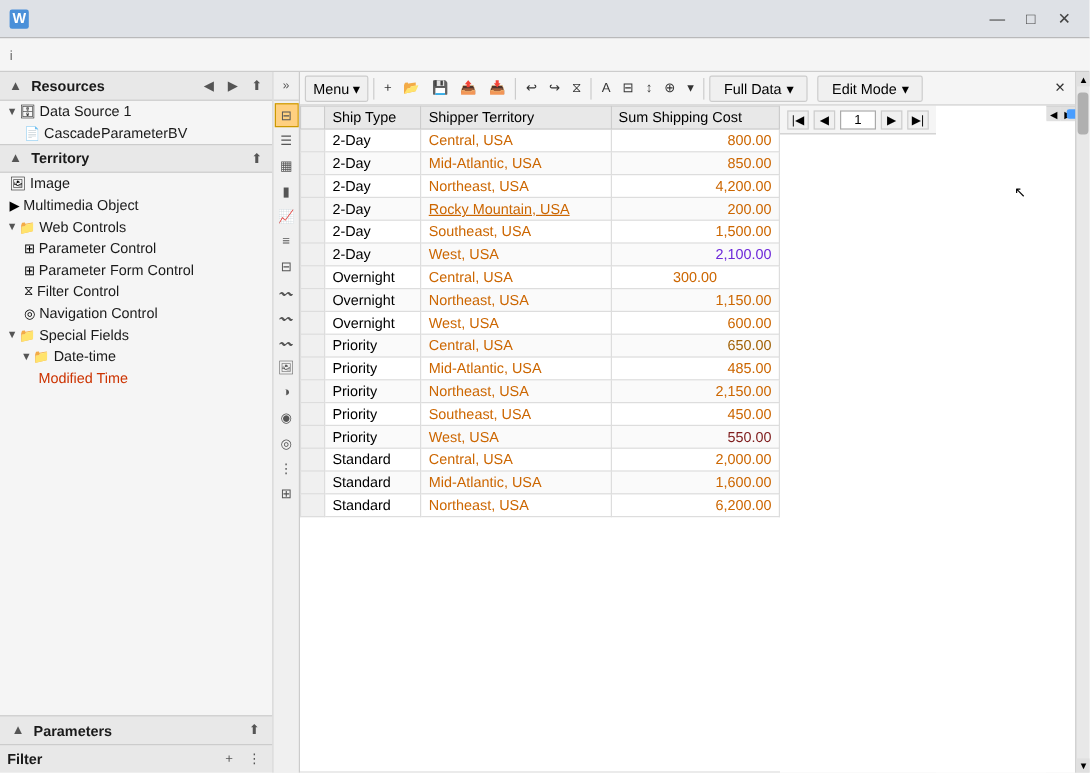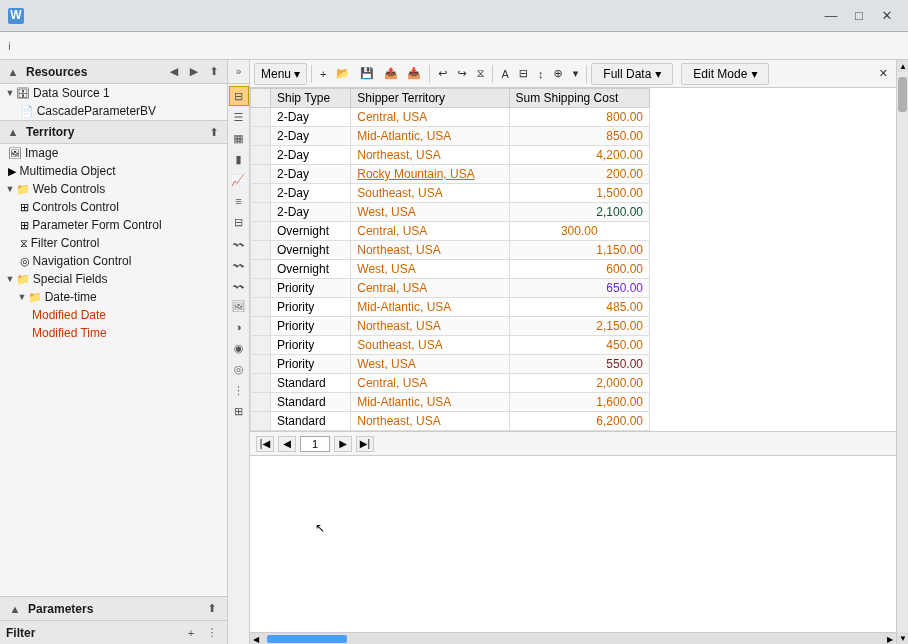--- a/index.html
+++ b/index.html
@@ -72,21 +72,21 @@
     .toolbar-btn {
       height: 22px; border: none; background: transparent; cursor: pointer;
       padding: 0 4px; display: flex; align-items: center; font-size: 11px; color: #333;
       border-radius: 2px;
     }
     .toolbar-sep { width: 1px; height: 18px; background: #ccc; margin: 0 2px; }
     .menu-btn { border: 1px solid #ccc; background: #f0f0f0; padding: 2px 6px; cursor: pointer; font-size: 12px; height: 22px; display: flex; align-items: center; gap: 3px; border-radius: 2px; }
     .mode-select { border: 1px solid #ccc; background: #f0f0f0; padding: 2px 11px; font-size: 11px; height: 22px; cursor: pointer; min-width: 80px; display: flex; align-items: center; gap: 4px; border-radius: 2px; }
 
     
-    .report-area { flex: 1; overflow: hidden; display: flex; flex-direction: column; }
+    .report-area { flex: 1; overflow: hidden; display: flex; flex-direction: row; }
     .report-table-container { overflow: auto; flex-shrink: 0; border-bottom: 1px solid #ccc; }
     table { border-collapse: collapse; min-width: 400px; }
     th { background: #e8e8e8; border: 1px solid #ccc; padding: 2px 6px; text-align: left; font-weight: normal; font-size: 12px; white-space: nowrap; }
     th.first-col { background: #f0f0f0; width: 20px; }
     td { border: 1px solid #ddd; padding: 2px 6px; font-size: 12px; white-space: nowrap; }
     tr:nth-child(even) td { background: #fafafa; }
 
     
     .pagination {
       display: flex; align-items: center; gap: 4px; padding: 3px 6px;
@@ -175,21 +175,21 @@
         <span class="tree-label">Multimedia Object</span>
       </div>
 
       <div class="tree-item" style="padding-left:4px;">
         <span class="tree-toggle">▼</span>
         <span class="tree-icon">📁</span>
         <span class="tree-label">Web Controls</span>
       </div>
       <div class="tree-item" style="padding-left:20px;">
         <span class="tree-icon">⊞</span>
-        <span class="tree-label">Controls Control</span>
+        <span class="tree-label">Parameter Control</span>
       </div>
       <div class="tree-item" style="padding-left:20px;">
         <span class="tree-icon">⊞</span>
         <span class="tree-label">Parameter Form Control</span>
       </div>
       <div class="tree-item" style="padding-left:20px;">
         <span class="tree-icon">⧖</span>
         <span class="tree-label">Filter Control</span>
       </div>
       <div class="tree-item" style="padding-left:20px;">
@@ -200,23 +200,20 @@
       <div class="tree-item" style="padding-left:4px;">
         <span class="tree-toggle">▼</span>
         <span class="tree-icon">📁</span>
         <span class="tree-label">Special Fields</span>
       </div>
 
       <div class="tree-item" style="padding-left:16px;">
         <span class="tree-toggle">▼</span>
         <span class="tree-icon">📁</span>
         <span class="tree-label">Date-time</span>
-      </div>
-      <div class="tree-item" style="padding-left:32px;">
-        <span class="tree-label" style="color:#cc3300;">Modified Date</span>
       </div>
       <div class="tree-item" style="padding-left:32px;">
         <span class="tree-label" style="color:#cc3300;">Modified Time</span>
       </div>
     </div>
 
     <div class="parameters-bar" style="margin-top: auto;">
       <div style="display:flex;align-items:center;gap:4px;">
         <button class="sec-btn">▲</button>
         <span class="section-title">Parameters</span>
@@ -335,21 +332,21 @@
               <tr>
                 <td style="background: rgb(240, 240, 240); color: rgb(136, 136, 136); text-align: center; font-size: 10px;"></td>
                 <td>2-Day</td>
                 <td style="color: rgb(204, 102, 0);">Southeast, USA</td>
                 <td style="color: rgb(204, 102, 0); text-align: right;">1,500.00</td>
               </tr>
               <tr>
                 <td style="background: rgb(240, 240, 240); color: rgb(136, 136, 136); text-align: center; font-size: 10px;"></td>
                 <td>2-Day</td>
                 <td style="color: rgb(204, 102, 0);">West, USA</td>
-                <td style="color: #14532d; text-align: right;">2,100.00</td>
+                <td style="color: #6d28d9; text-align: right;">2,100.00</td>
               </tr>
               <tr>
                 <td style="background: rgb(240, 240, 240); color: rgb(136, 136, 136); text-align: center; font-size: 10px;"></td>
                 <td>Overnight</td>
                 <td style="color: rgb(204, 102, 0);">Central, USA</td>
                 <td style="color: rgb(204, 102, 0); text-align: center;">300.00</td>
               </tr>
               <tr>
                 <td style="background: rgb(240, 240, 240); color: rgb(136, 136, 136); text-align: center; font-size: 10px;"></td>
                 <td>Overnight</td>
@@ -359,21 +356,21 @@
               <tr>
                 <td style="background: rgb(240, 240, 240); color: rgb(136, 136, 136); text-align: center; font-size: 10px;"></td>
                 <td>Overnight</td>
                 <td style="color: rgb(204, 102, 0);">West, USA</td>
                 <td style="color: rgb(204, 102, 0); text-align: right;">600.00</td>
               </tr>
               <tr>
                 <td style="background: rgb(240, 240, 240); color: rgb(136, 136, 136); text-align: center; font-size: 10px;"></td>
                 <td>Priority</td>
                 <td style="color: rgb(204, 102, 0);">Central, USA</td>
-                <td style="color: #6d28d9; text-align: right;">650.00</td>
+                <td style="color: #a16207; text-align: right;">650.00</td>
               </tr>
               <tr>
                 <td style="background: rgb(240, 240, 240); color: rgb(136, 136, 136); text-align: center; font-size: 10px;"></td>
                 <td>Priority</td>
                 <td style="color: rgb(204, 102, 0);">Mid-Atlantic, USA</td>
                 <td style="color: rgb(204, 102, 0); text-align: right;">485.00</td>
               </tr>
               <tr>
                 <td style="background: rgb(240, 240, 240); color: rgb(136, 136, 136); text-align: center; font-size: 10px;"></td>
                 <td>Priority</td>

